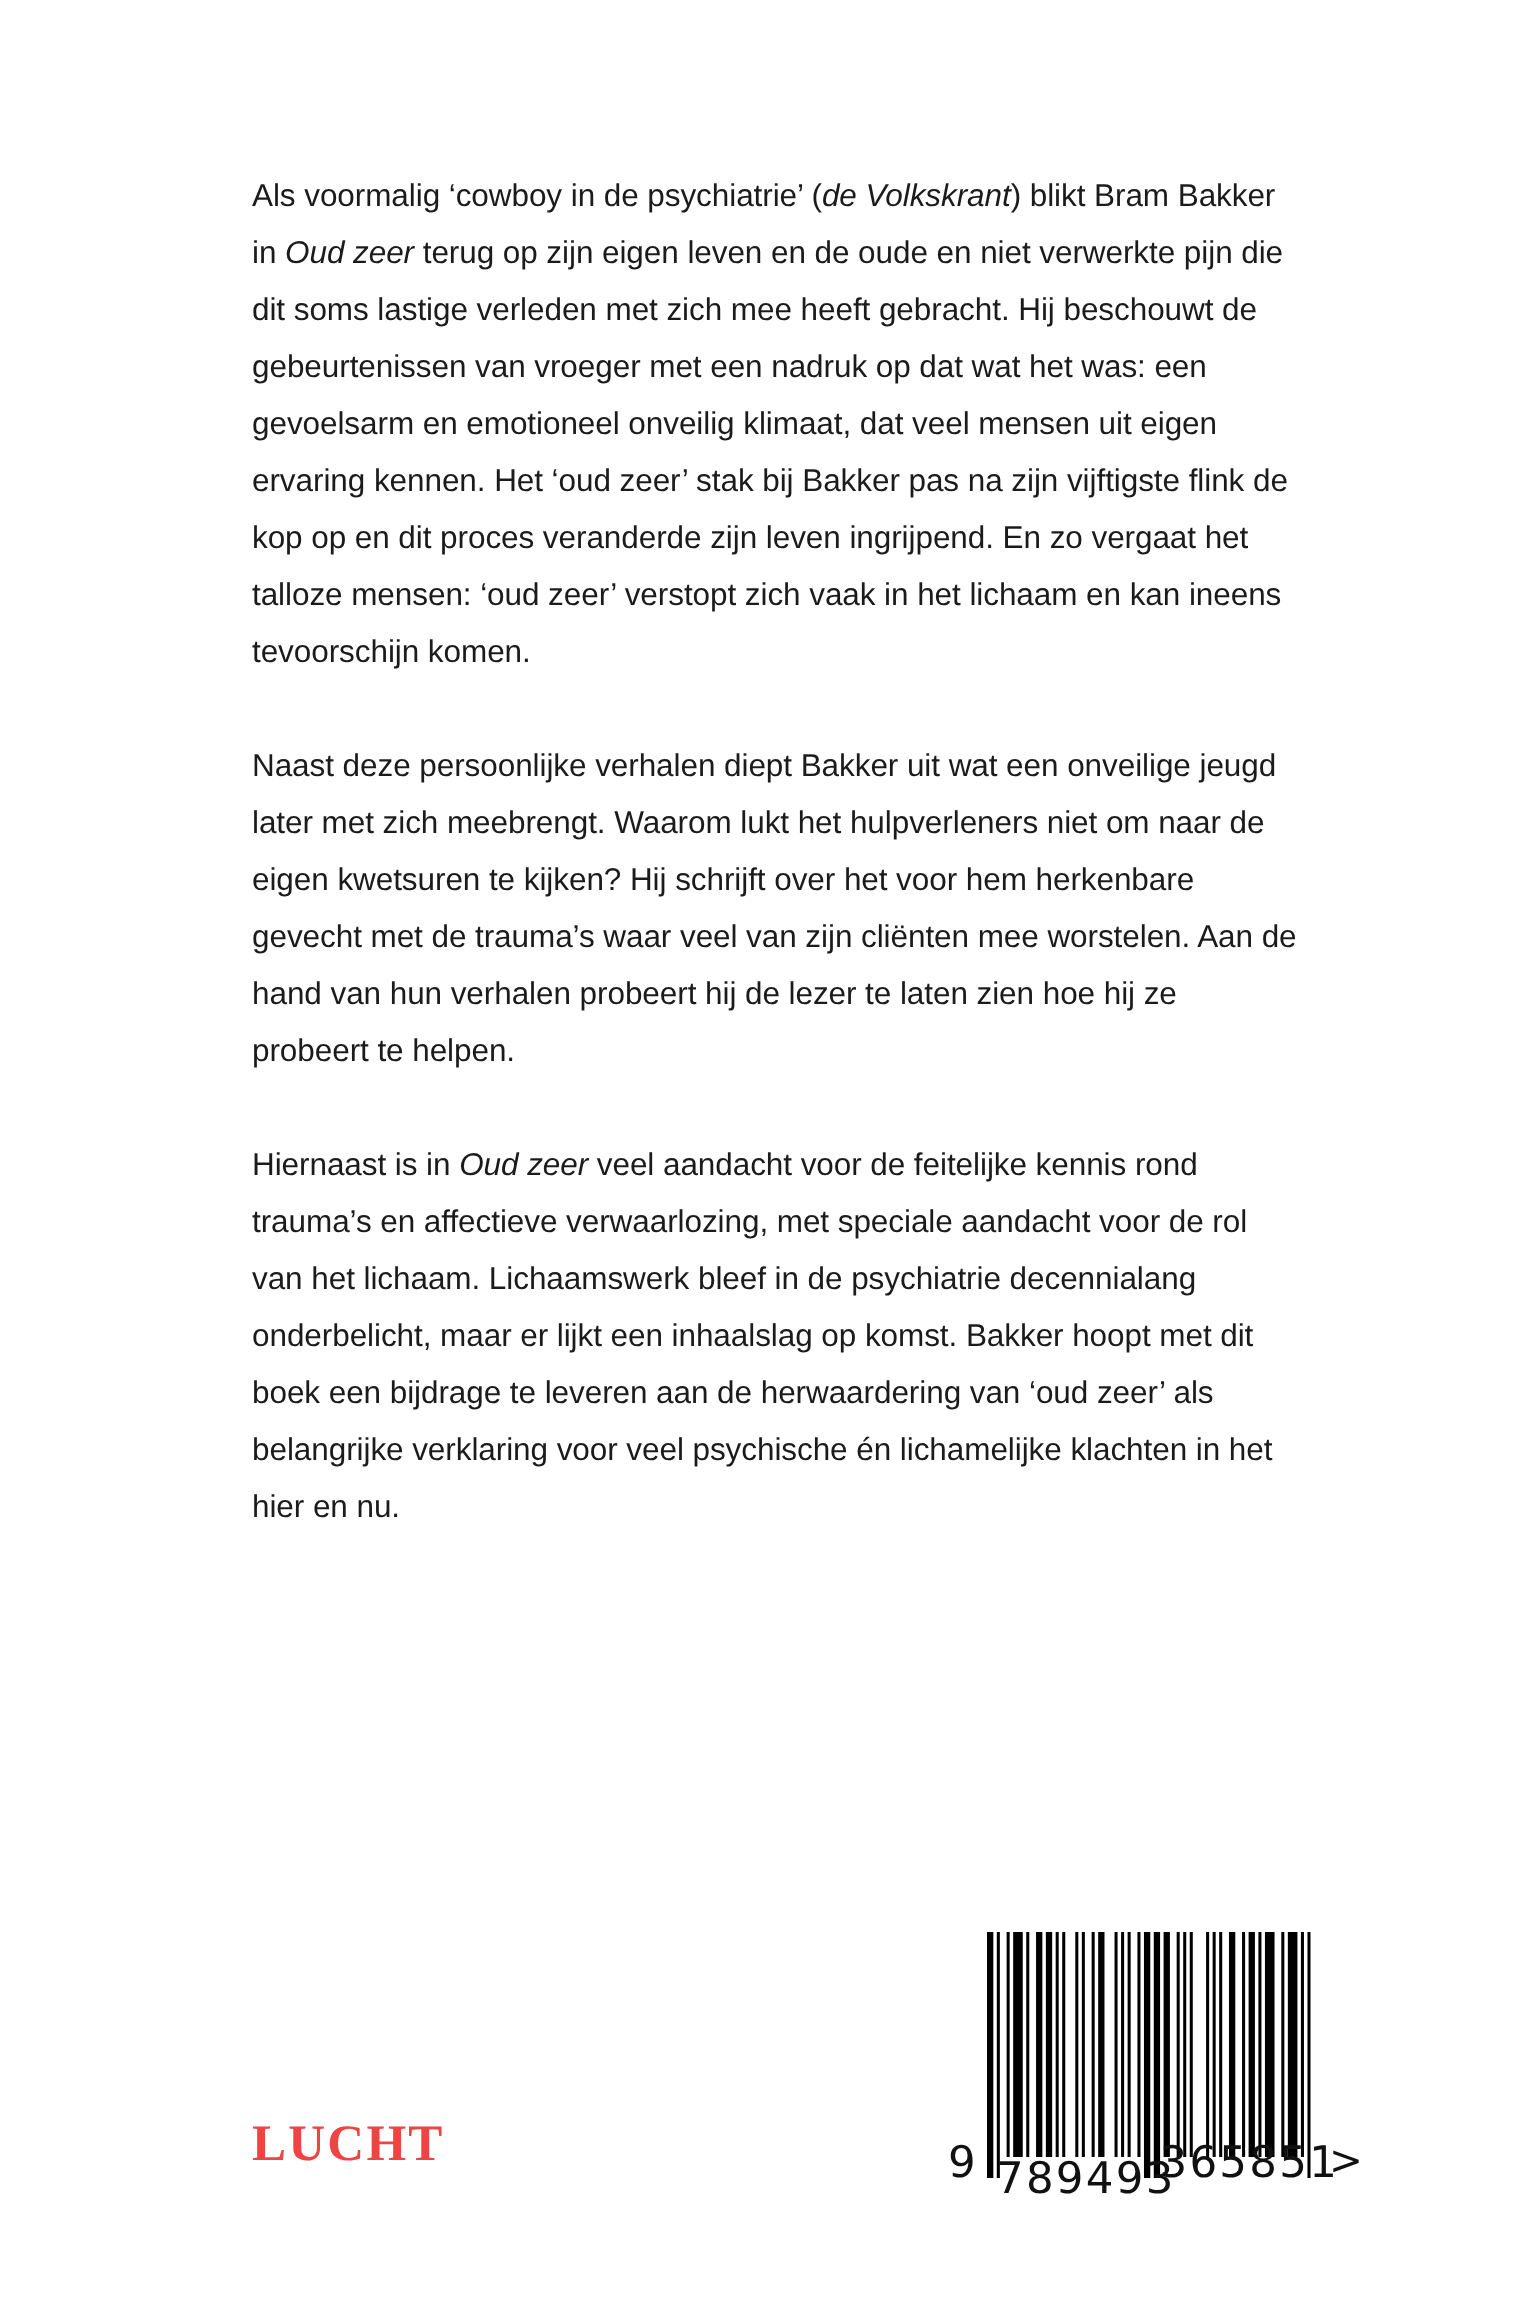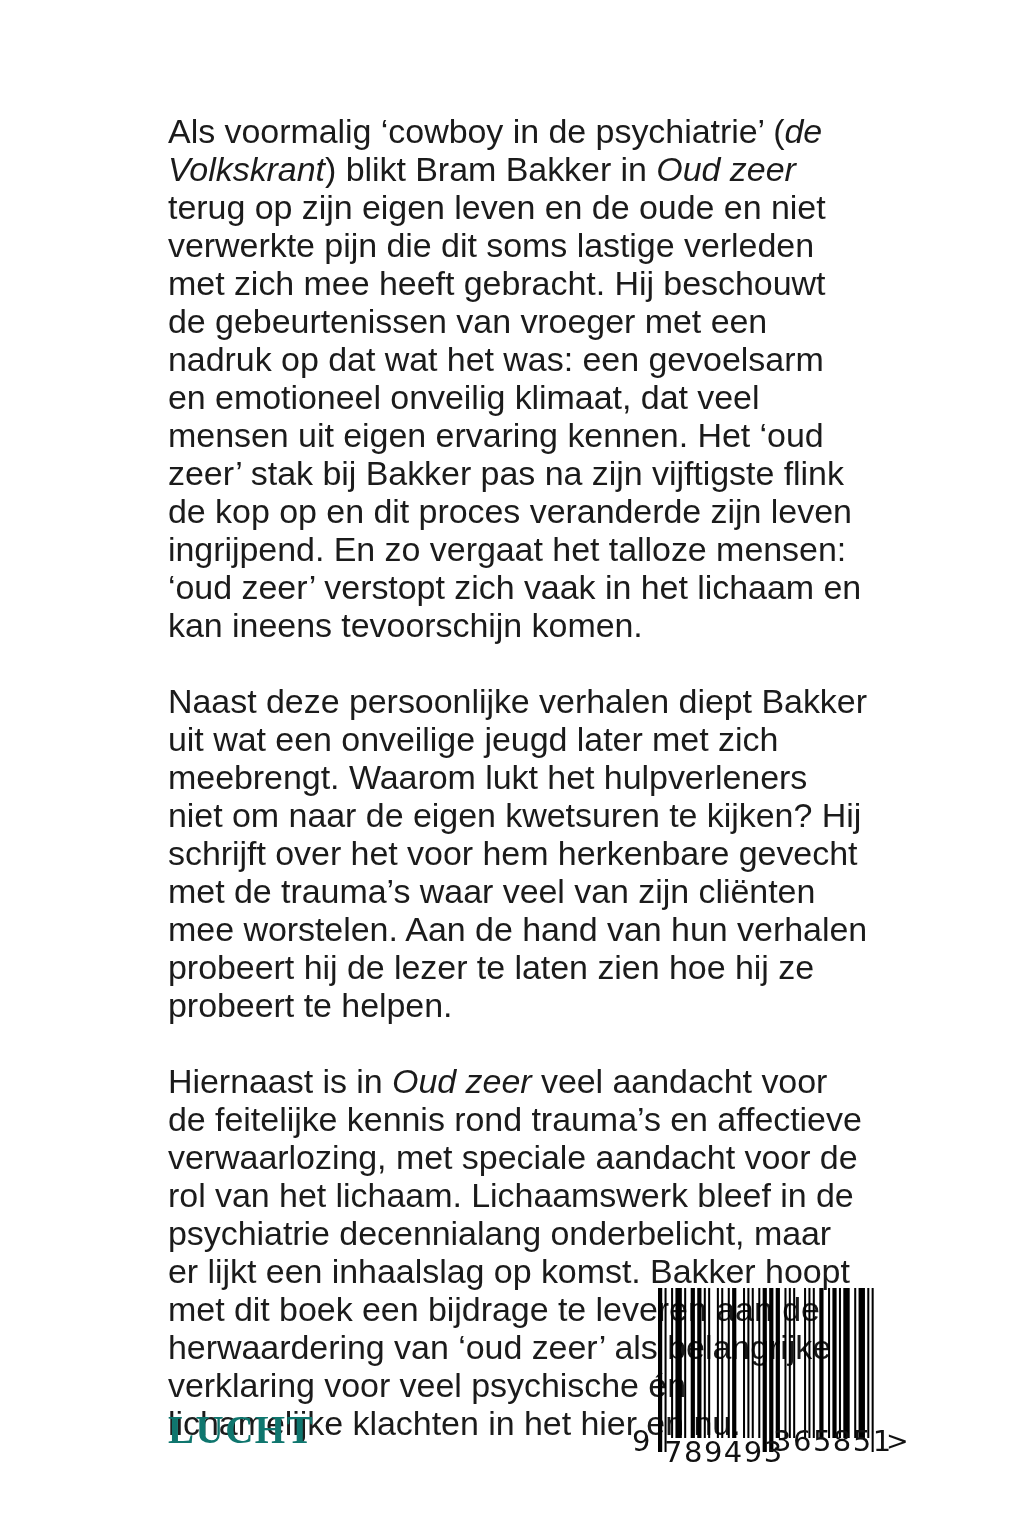--- a/index.html
+++ b/index.html
@@ -24,45 +24,45 @@
 
   
   .blurb {
     position: absolute;
     left: 168px;
     top: 112px;
     width: 700px;
   }
 
   .para {
-    font-size: 34px;
+    font-size: 21px;
     line-height: 38px;
     letter-spacing: -0.05px;
     color: #1b1b1b;
     margin: 0 0 38px 0;
     text-align: left;
     word-spacing: 0px;
   }
   .para:last-child { margin-bottom: 0; }
 
   .para i, .para em {
     font-style: italic;
   }
 
   
   .logo {
     position: absolute;
     left: 168px;
     top: 1410px;
     font-family: "Liberation Serif", "DejaVu Serif", serif;
     font-weight: bold;
-    font-size: 39px;
+    font-size: 34px;
     line-height: 40px;
     letter-spacing: 1.5px;
-    color: #0f766e;
+    color: #ef4444;
     -webkit-font-smoothing: none;
   }
 
   
   .barcode-area {
     position: absolute;
     left: 624px;
     top: 1282px;
     width: 290px;
     height: 180px;

